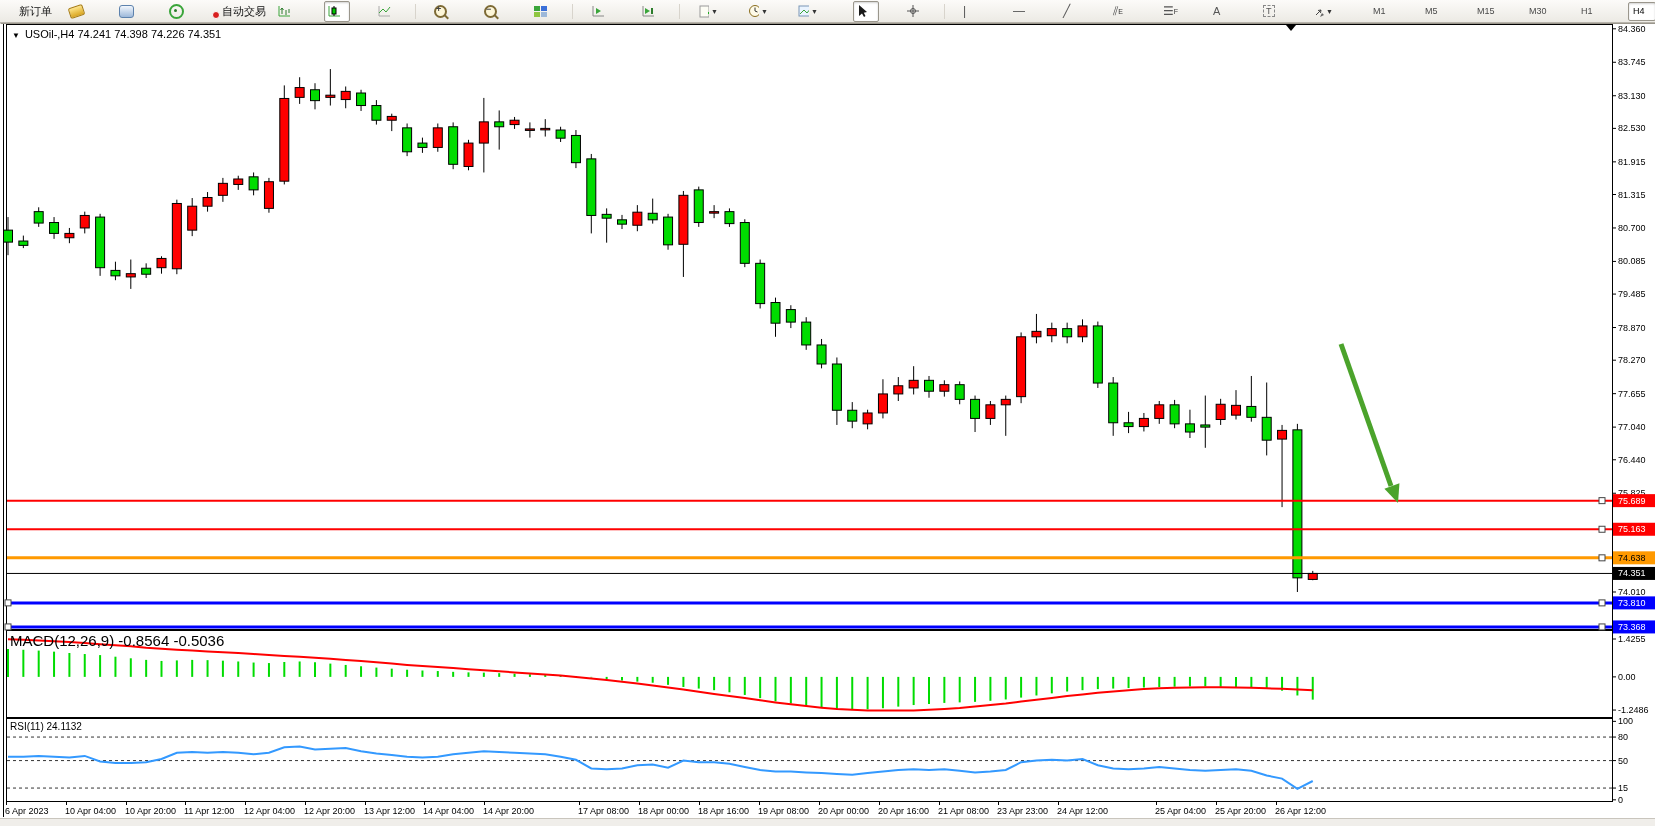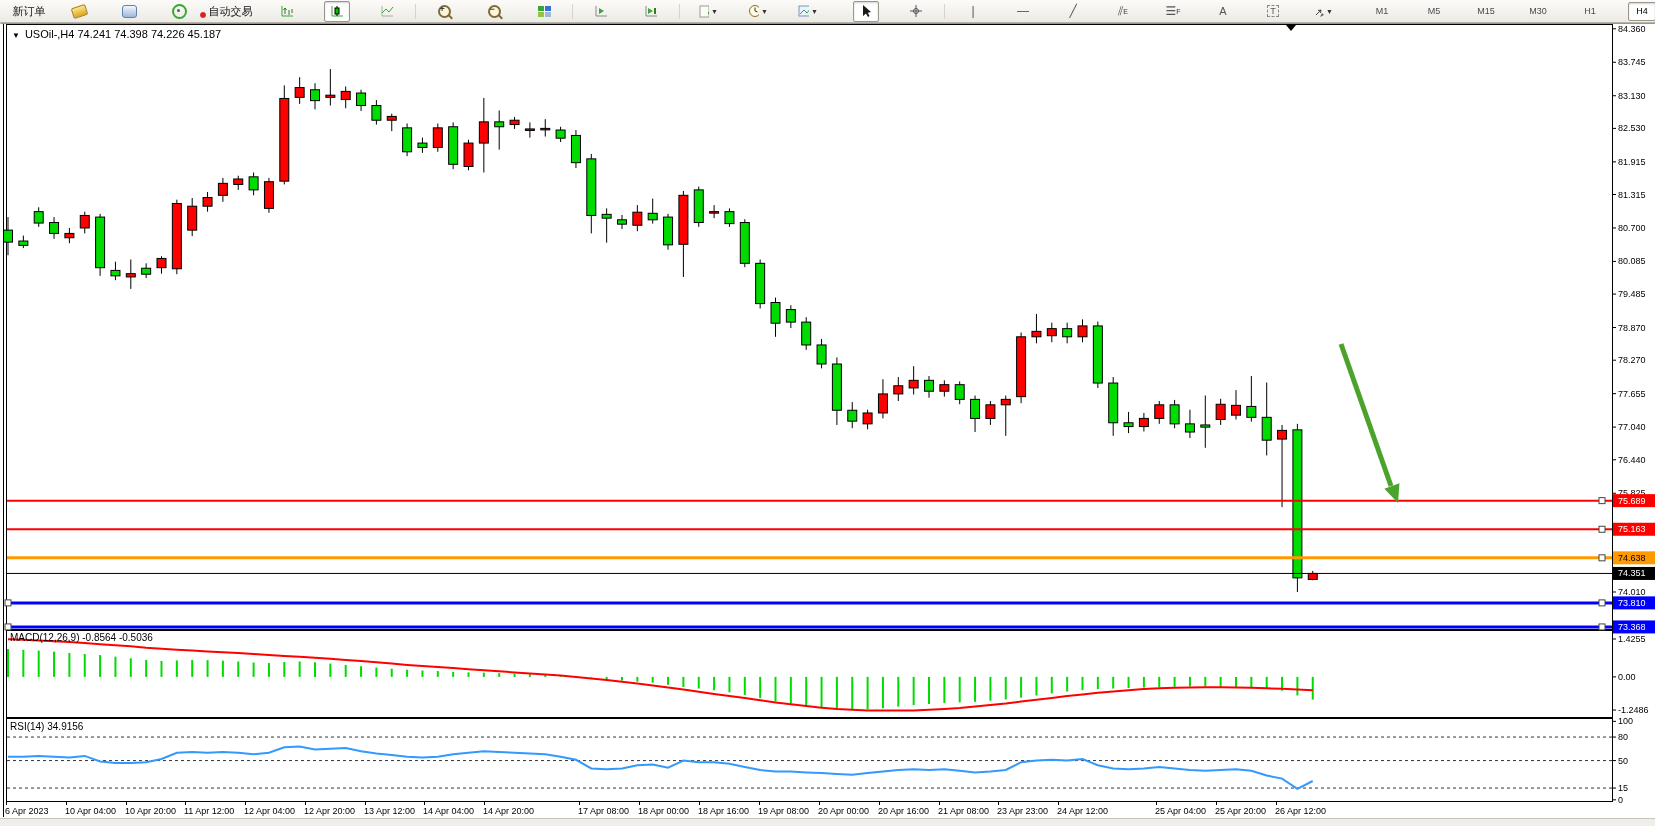--- a/index.html
+++ b/index.html
@@ -1,19 +1,19 @@
 <!DOCTYPE html>
 <html><head>
 <meta charset="utf-8">
 <style>
   html,body{margin:0;padding:0}
   body{width:1655px;height:826px;position:relative;font-family:"Liberation Sans",sans-serif;background:#fff;overflow:hidden}
   
   #toolbar{position:absolute;top:0;left:0;width:1655px;height:23px;background:linear-gradient(#fcfbf9,#eceae4);border-bottom:1px solid #b8b4ab;display:flex;align-items:center;padding:0 4px;box-sizing:border-box;z-index:6}
-  .tbtn{height:19px;min-width:20px;display:flex;align-items:center;justify-content:center;margin:0 12px;border:1px solid transparent;border-radius:2px;font-size:11px;color:#111;white-space:nowrap;padding:0 2px}
+  .tbtn{height:19px;min-width:20px;display:flex;align-items:center;margin:0 12px;border:1px solid transparent;border-radius:2px;font-size:11px;color:#111;white-space:nowrap;padding:0 2px}
   .tbtn.pressed{background:#fff;border:1px solid #9a968c;box-shadow:inset 0 1px 2px rgba(0,0,0,.18)}
   .grip{width:5px;height:16px;margin:0 4px;background:repeating-linear-gradient(to bottom,#c5c1b8 0 1px,transparent 1px 3px)}
   .sep{width:0;height:15px;border-left:1px solid #d8d4cc;margin:0 3px}
   .tf{font-size:9px;font-weight:normal;color:#4a4a4a;padding:0 4px;height:17px;min-width:18px}
   .tf.pressed{color:#000}
   .caret{font-size:7px;color:#333;margin-left:2px}
   .spacer{flex:1}
   
   .i{display:inline-block}
   .i-gold{width:13px;height:9px;background:linear-gradient(#ffe68a,#d9a520);transform:rotate(-18deg);border-radius:2px;border:1px solid #a87c10}
@@ -30,21 +30,21 @@
   .i-grid{display:grid;grid-template-columns:6px 6px;grid-template-rows:5px 5px;gap:1px}
   .i-grid b{background:#3aa53a}.i-grid i{background:#3a6fd8}.i-grid u{background:#8fc641}.i-grid s{background:#9db8d9}
   .glyph{font-size:12px;color:#555;line-height:1}
   .sub{font-size:7px;color:#333;vertical-align:sub}
   .boxT{border:1px dashed #888;font-size:9px;color:#555;padding:0 2px}
   
   #chartsvg{position:absolute;left:0;top:0;z-index:1}
   .ovl{position:absolute;color:#000;z-index:3;white-space:nowrap}
   #symlabel{left:12px;top:28px;font-size:11px}
   #symlabel .tri{font-size:8px;margin-right:5px}
-  #macdlabel{left:10px;top:632px;font-size:10px}
+  #macdlabel{left:10px;top:632px;font-size:15px}
   #rsilabel{left:10px;top:721px;font-size:10px}
   #status{position:absolute;left:0;top:818px;width:1655px;height:8px;background:#f0eeea;border-top:1px solid #c9c5bd;z-index:2}
   .badge{position:absolute;right:3px;width:14px;height:14px;border-radius:50%;background:#e03c1f;color:#fff;font-size:9px;font-weight:bold;display:flex;align-items:center;justify-content:center;top:-4px}
   .chatwrap{position:relative}
 </style>
 </head>
 <body>
 
 <div id="toolbar">
   <div class="tbtn">
@@ -601,16 +601,16 @@
       <line x1="1058.5" y1="802" x2="1058.5" y2="805" stroke="#000"></line>
       <text x="1057" y="814">24 Apr 12:00</text>
       <line x1="1156.5" y1="802" x2="1156.5" y2="805" stroke="#000"></line>
       <text x="1155" y="814">25 Apr 04:00</text>
       <line x1="1216.5" y1="802" x2="1216.5" y2="805" stroke="#000"></line>
       <text x="1215" y="814">25 Apr 20:00</text>
       <line x1="1276.5" y1="802" x2="1276.5" y2="805" stroke="#000"></line>
       <text x="1275" y="814">26 Apr 12:00</text>
     </g>
   </svg>
-<div class="ovl" id="symlabel"><span class="tri">▼</span><span>USOil-,H4  74.241 74.398 74.226 45.187</span></div>
+<div class="ovl" id="symlabel"><span class="tri">▼</span><span>USOil-,H4  74.241 74.398 74.226 74.351</span></div>
 <div class="ovl" id="macdlabel">MACD(12,26,9) -0.8564 -0.5036</div>
-<div class="ovl" id="rsilabel">RSI(14) 34.9156</div>
+<div class="ovl" id="rsilabel">RSI(11) 24.1132</div>
 <div id="status"></div>
 
 </body></html>

